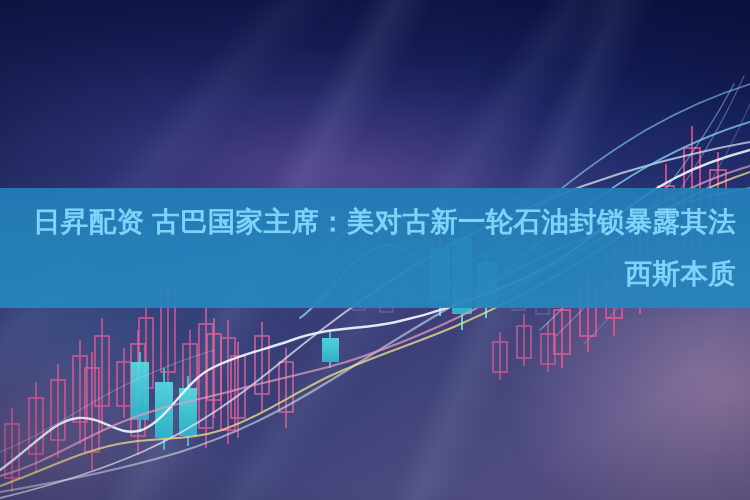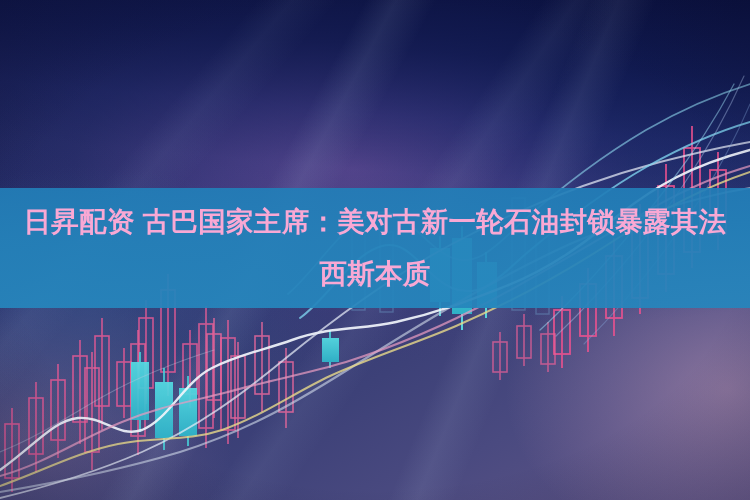--- a/index.html
+++ b/index.html
@@ -111,22 +111,22 @@
       rgba(34,126,184,0.93) 0%,
       rgba(36,130,186,0.94) 45%,
       rgba(38,133,188,0.94) 100%);
   }
   .title-text {
     position: absolute;
     left: 0;
     right: 0;
     top: 196px;
     padding: 0 14px;
-    text-align: center;
-    color: #f9a8d4;
+    text-align: right;
+    color: #7dd3fc;
     font-size: 27.5px;
     font-weight: bold;
     line-height: 52px;
     letter-spacing: 0.3px;
     white-space: pre-wrap;
   }
 </style>
 </head>
 <body>
 

